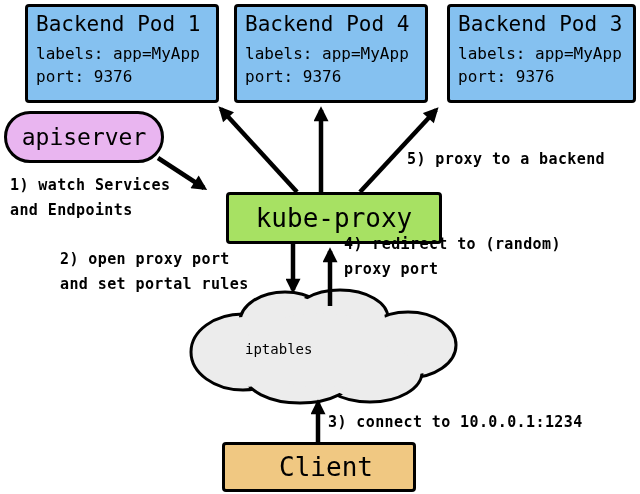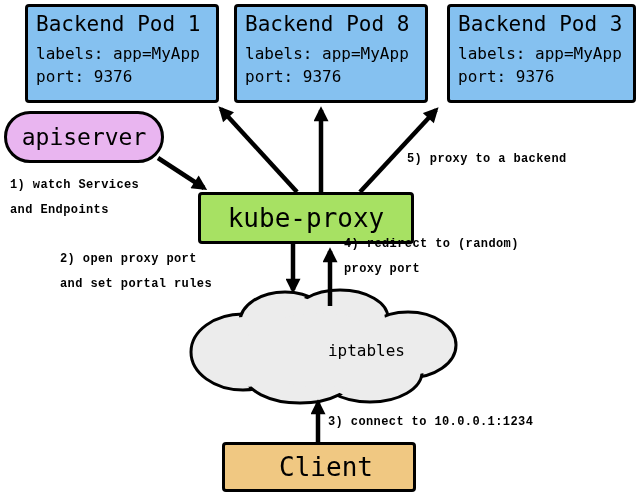--- a/index.html
+++ b/index.html
@@ -18,26 +18,26 @@
   .pod-title{font-size:21px;line-height:26px;margin-bottom:5px;white-space:nowrap;}
   .pod-detail{font-size:16px;line-height:23px;white-space:nowrap;}
   .node-label{
     display:flex;align-items:center;justify-content:center;
     width:100%;height:100%;
   }
   .apiserver{background:var(--c-apiserver_fill,#e9b5f0);font-size:23px;}
   .kubeproxy{background:var(--c-kube_proxy_fill,#a7e163);font-size:26px;}
   .client{background:var(--c-client_fill,#f0c882);font-size:26px;padding-left:14px;}
   .annotation{
-    position:absolute;font-weight:bold;font-size:12px;line-height:25px;
-    letter-spacing:0.4px;white-space:pre-line;font-family:Liberation Mono, monospace;
+    position:absolute;font-weight:bold;font-size:15px;line-height:25px;
+    letter-spacing:0.4px;white-space:pre-line;
   }
   .cloud-label{
     position:absolute;left:245px;top:341px;width:160px;
-    text-align:right;font-size:16px;
+    text-align:left;font-size:14px;
   }
   svg .shaft{stroke:#000;stroke-width:4.5;fill:none;}
   svg .cloud-stroke{fill:var(--c-cloud_fill,#ececec);stroke:#000;stroke-width:3;}
   svg .cloud-fill{fill:var(--c-cloud_fill,#ececec);stroke:none;}
 </style>
 </head>
 <body>
 
 <div class="stage">
 
@@ -78,36 +78,36 @@
     <line class="shaft" x1="318" y1="442" x2="318" y2="403" marker-end="url(#ah)"></line>
   </svg>
 
   <div class="box pod" style="left:25px;top:4px;width:194px;height:99px;">
     <div class="pod-title">Backend Pod 1</div>
     <div class="pod-detail">labels: app=MyApp</div>
     <div class="pod-detail">port: 9376</div>
   </div>
 
   <div class="box pod" style="left:234px;top:4px;width:194px;height:99px;">
-    <div class="pod-title">Backend Pod 8</div>
+    <div class="pod-title">Backend Pod 4</div>
     <div class="pod-detail">labels: app=MyApp</div>
     <div class="pod-detail">port: 9376</div>
   </div>
 
   <div class="box pod" style="left:447px;top:4px;width:189px;height:99px;">
     <div class="pod-title">Backend Pod 3</div>
     <div class="pod-detail">labels: app=MyApp</div>
     <div class="pod-detail">port: 9376</div>
   </div>
 
   <div class="box apiserver" style="left:4px;top:111px;width:160px;height:52px;border-radius:26px;">
     <div class="node-label">apiserver</div>
   </div>
 
-  <div class="box kubeproxy" style="left:198px;top:192px;width:216px;height:52px;">
+  <div class="box kubeproxy" style="left:226px;top:192px;width:216px;height:52px;">
     <div class="node-label">kube-proxy</div>
   </div>
 
   <div class="box client" style="left:222px;top:442px;width:194px;height:50px;">
     <div class="node-label">Client</div>
   </div>
 
   <div class="cloud-label">iptables</div>
 
   <div class="annotation" style="left:10px;top:173px;">1) watch Services

